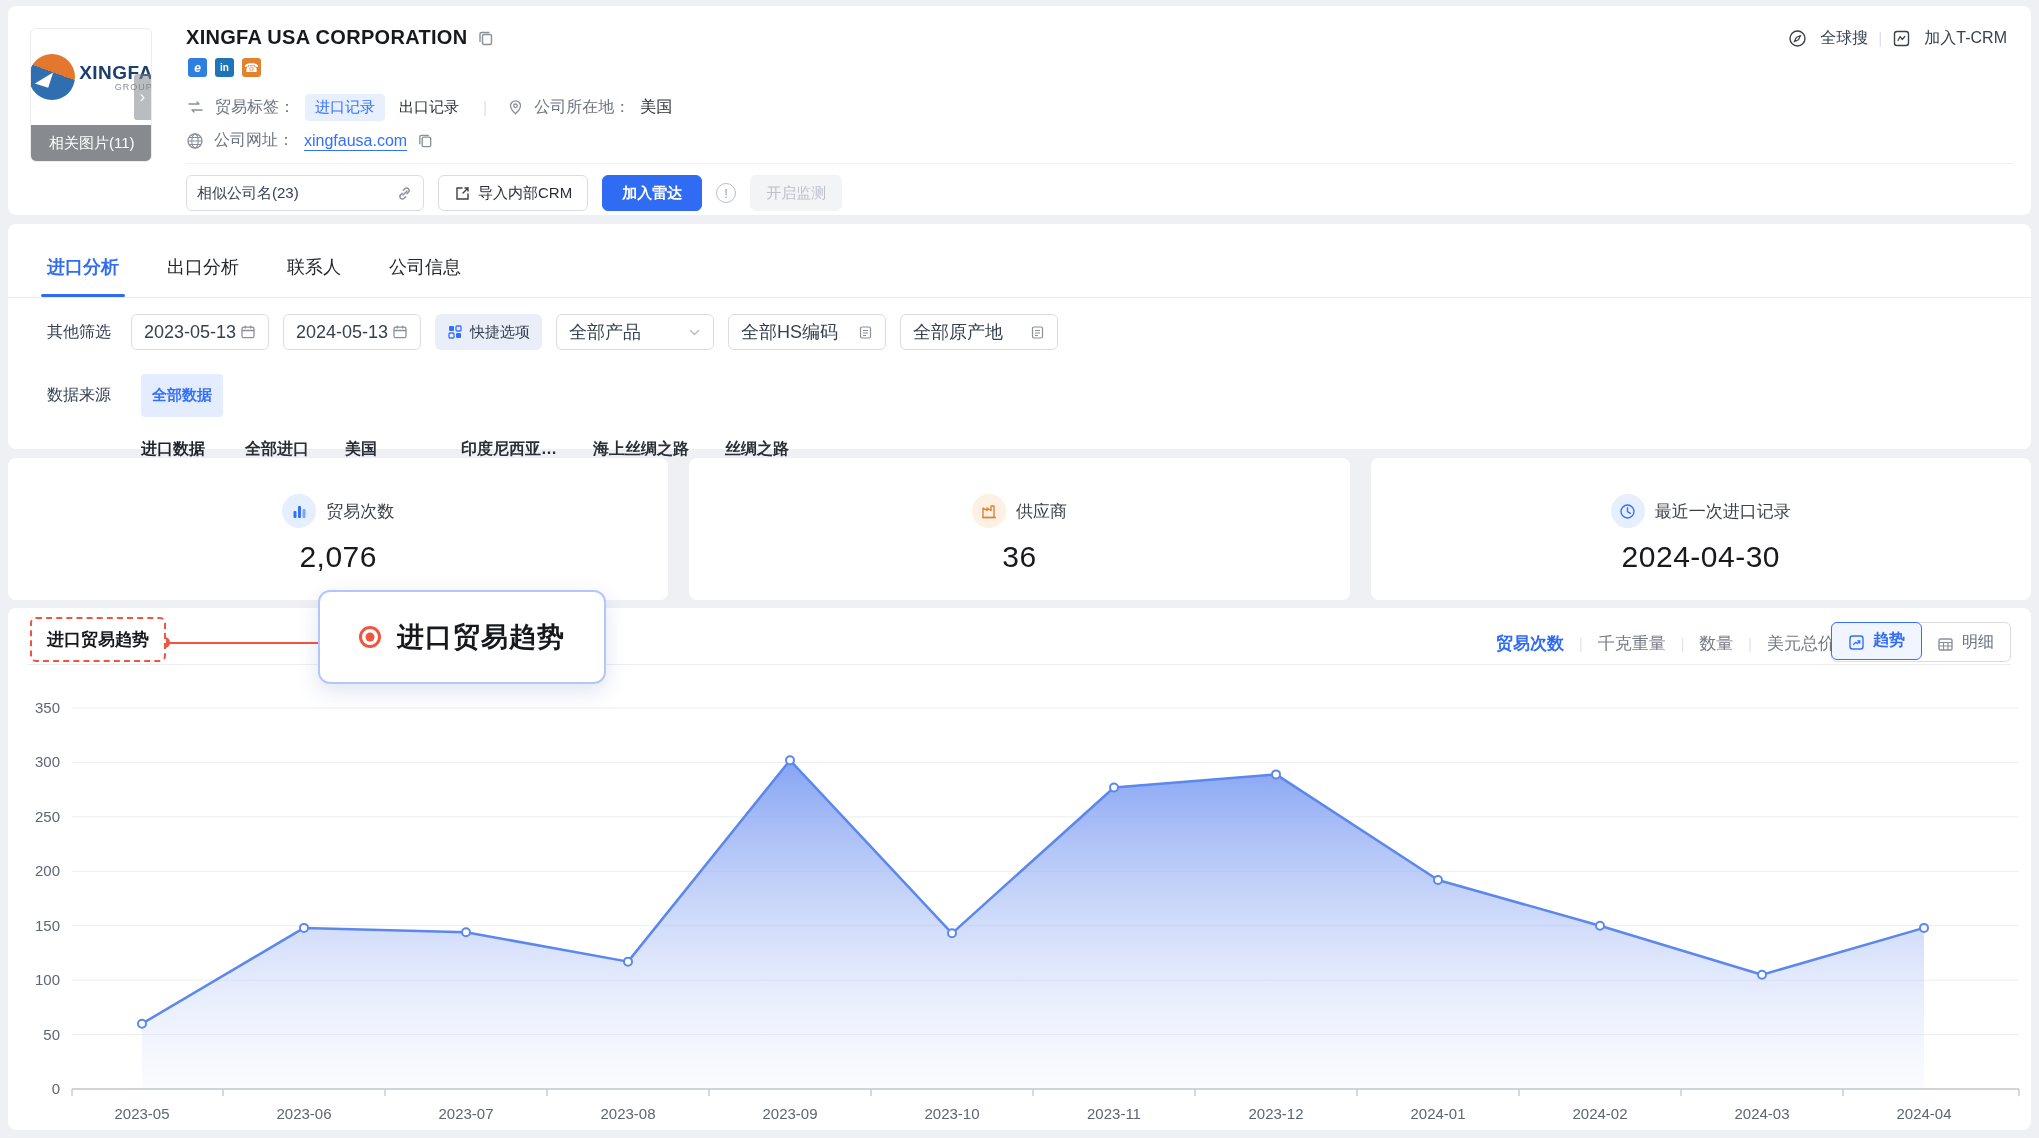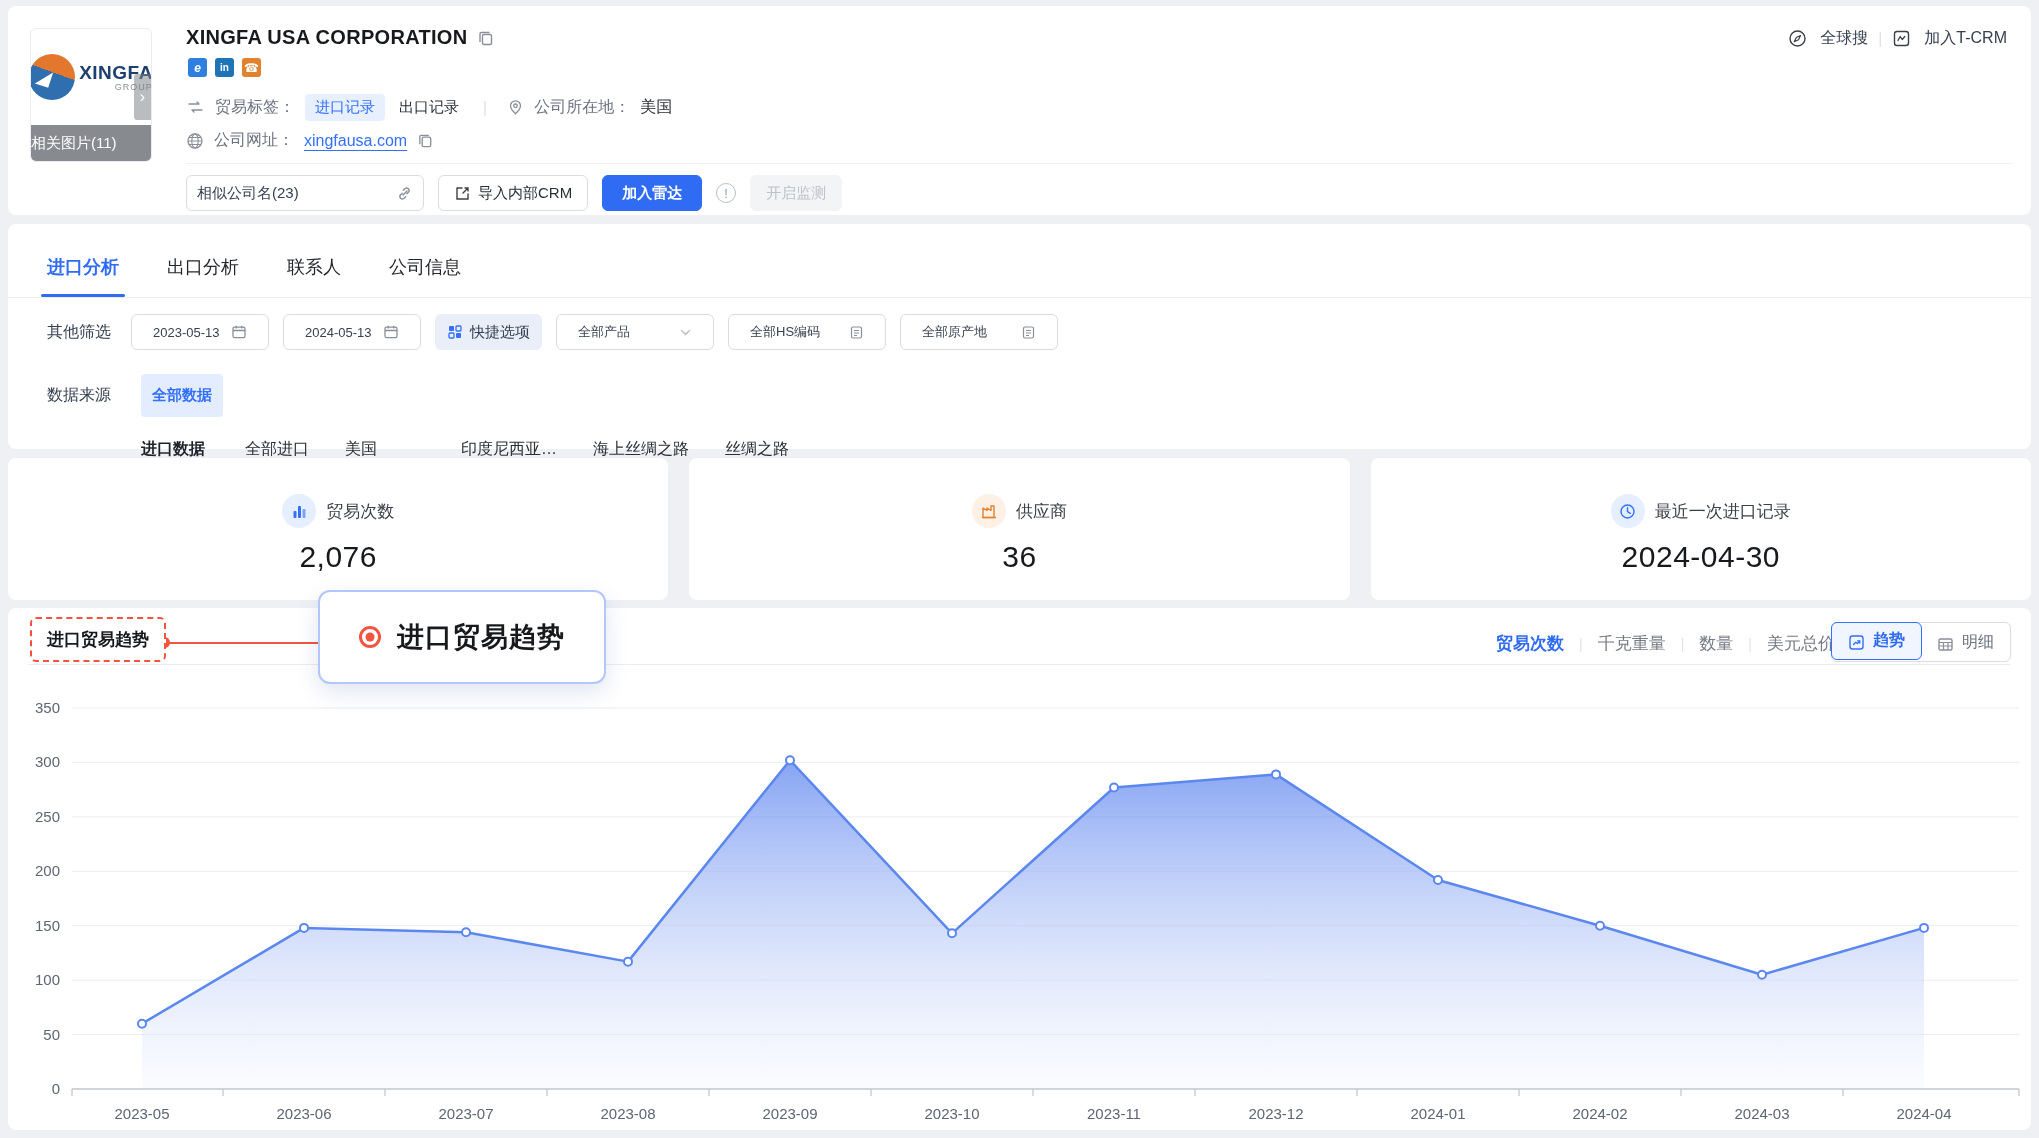--- a/index.html
+++ b/index.html
@@ -15,21 +15,21 @@
   .logo-box { position:absolute; left:22px; top:22px; width:122px; height:134px;
     border:1px solid #ececf0; border-radius:6px; overflow:hidden; background:#fff; }
   .logo-inner { position:absolute; inset:0 0 36px 0; display:flex; align-items:center; justify-content:center; gap:4px; }
   .logo-globe { width:46px; height:46px; border-radius:50%;
     background:linear-gradient(200deg,#e4772e 42%,#2f6fb0 42%); position:relative; flex:0 0 auto; }
   .logo-globe:after { content:""; position:absolute; left:8px; top:16px; width:0; height:0;
     border-left:14px solid transparent; border-bottom:16px solid #fff; transform:rotate(18deg); }
   .logo-word { font-size:19px; font-weight:bold; color:#1d3f6e; letter-spacing:.5px; line-height:1; }
   .logo-sub { font-size:9px; color:#8a8f99; text-align:right; letter-spacing:1px; }
   .logo-caption { position:absolute; left:0; right:0; bottom:0; height:36px; background:rgba(118,122,128,.88);
-    color:#fff; font-size:15px; display:flex; align-items:center; padding-left:0; }
+    color:#fff; font-size:15px; display:flex; align-items:center; padding-left:18px; }
   .logo-chevron { position:absolute; right:0; top:45px; width:17px; height:46px; background:rgba(130,134,140,.55);
     color:#fff; font-size:16px; display:flex; align-items:center; justify-content:center; border-radius:3px 0 0 3px; }
   .company-title-row { position:absolute; left:178px; top:20px; display:flex; align-items:center; gap:10px; }
   .company-title { font-size:20px; font-weight:700; color:#17191c; letter-spacing:.3px; }
   .social-row { position:absolute; left:180px; top:52px; display:flex; gap:8px; }
   .social { width:19px; height:19px; border-radius:3px; color:#fff; font-size:12px; font-weight:bold;
     display:flex; align-items:center; justify-content:center; cursor:pointer; }
   .social.browser { background:#2f7fe0; font-style:italic; }
   .social.linkedin { background:#1e74b4; font-size:10px; }
   .social.phone { background:#e0822e; }
@@ -55,31 +55,31 @@
 
   
   #tabs-card { top:224px; height:225px; }
   .tabs-row { display:flex; gap:48px; padding-left:39px; border-bottom:1px solid #eaecf0; height:62px;margin-top:12px; }
   .tab { font-size:18px; color:#23262b; display:flex; align-items:center; cursor:pointer; position:relative; }
   .tab.active { color:#2f6bf3; font-weight:700; }
   .tab.active:after { content:""; position:absolute; left:-6px; right:-6px; bottom:0; height:3px; background:#2f6bf3; border-radius:2px; }
   .filter-row { display:flex; align-items:center; gap:14px; margin:16px 0 0 39px; }
   .filter-label { font-size:16px; color:#374151; margin-right:6px; }
   .field { display:flex; align-items:center; justify-content:space-between; height:36px; border:1px solid #d9dce3;
-    border-radius:6px; padding:0 21px; font-size:13px; color:#374151; background:#fff; cursor:pointer; }
+    border-radius:6px; padding:0 12px; font-size:18px; color:#374151; background:#fff; cursor:pointer; }
   .field.date { width:138px; }
   .field.select { width:158px; }
   .chip-quick { display:flex; align-items:center; gap:7px; height:36px; background:#e9eef8; border-radius:6px;
     padding:0 12px; font-size:15px; color:#374151; cursor:pointer; }
   .source-row { display:flex; align-items:center; margin:24px 0 0 39px; }
   .src-label { font-size:16px; color:#374151; width:94px; }
   .chip-alldata { background:#e3edff; color:#3370ff; font-weight:600; font-size:15px; border-radius:4px; padding:12px 11px; cursor:pointer; }
   .imp-row { display:flex; align-items:center; margin:22px 0 0 133px; font-size:16px; }
   .imp-label { font-weight:700; color:#1f2329; margin-right:40px; }
-  .imp-val { color:#2a2f36; margin-right:36px; cursor:pointer; }
+  .imp-val { color:#2a2f36; margin-right:36px; cursor:pointer;font-weight:bold; }
   .imp-val.gap-lg { margin-left:48px; }
 
   
   .stats-row { position:absolute; left:8px; top:458px; width:2023px; height:142px; display:flex; gap:21px; }
   .stat-card { flex:1; background:#fff; border-radius:8px; display:flex; flex-direction:column; align-items:center; }
   .stat-head { display:flex; align-items:center; gap:10px; margin-top:36px; }
   .stat-icon { width:34px; height:34px; border-radius:50%; display:flex; align-items:center; justify-content:center; }
   .stat-icon.blue { background:#e5efff; }
   .stat-icon.orange { background:#fdf0e4; }
   .stat-label { font-size:17px; color:#3c4148; }

